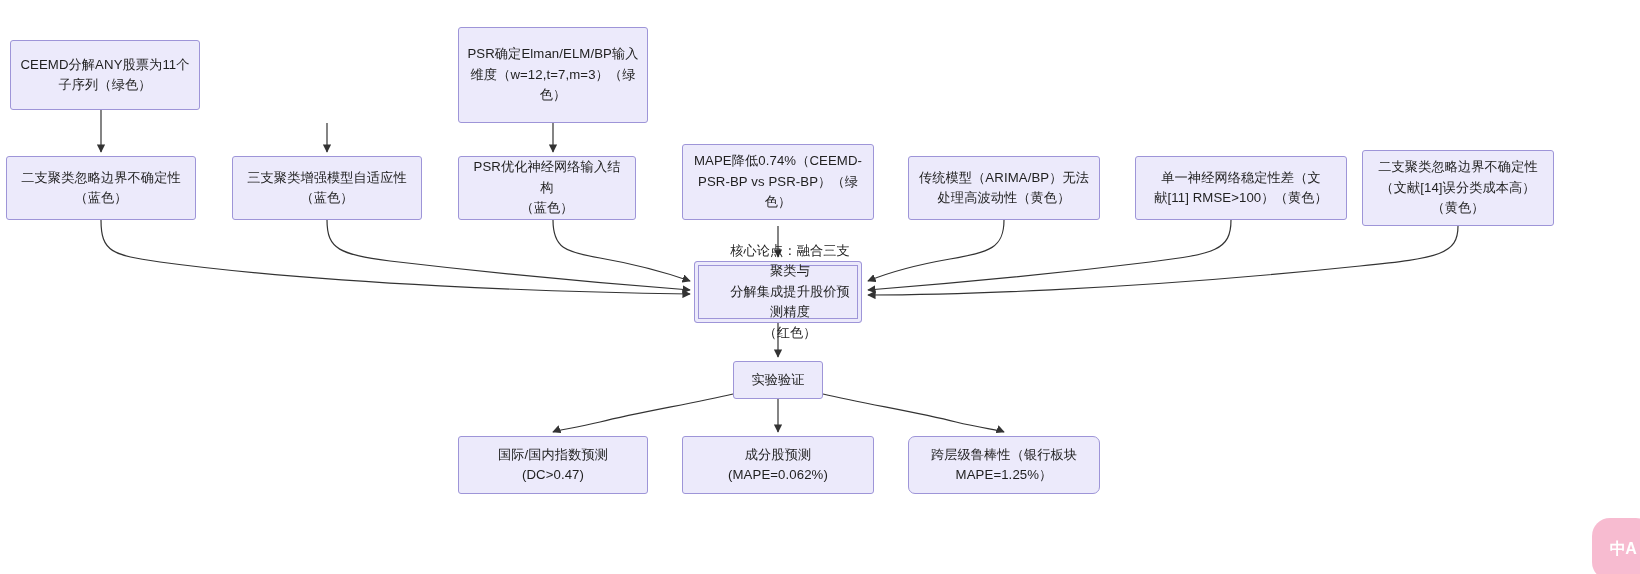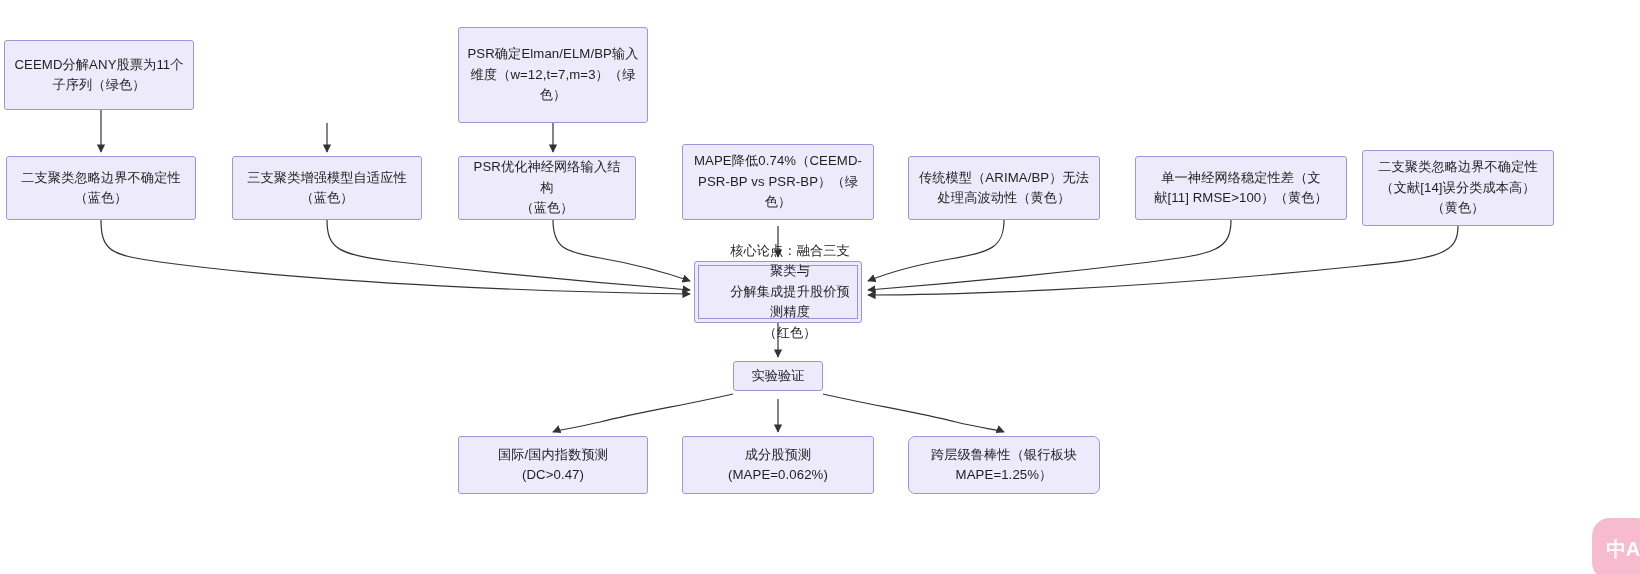--- a/index.html
+++ b/index.html
@@ -64,21 +64,21 @@
     border-radius: 18px;
     background: #F5A8C4;
     display: flex;
     align-items: center;
     justify-content: center;
     z-index: 5;
     opacity: 0.78;
   }
   .watermark .wmtext {
     color: #ffffff;
-    font-size: 20px;
+    font-size: 16px;
     font-weight: bold;
     line-height: 0.95;
     text-align: center;
     letter-spacing: -0.5px;
   }
 </style>
 </head>
 <body>
 
 <div id="canvas">
@@ -104,21 +104,21 @@
       <path d="M 1458 226 C 1458 254, 1440 258, 1360 266 C 1120 291, 940 295, 868 295"></path>
 
       <path d="M 778 323 L 778 357"></path>
 
       <path d="M 733 394 C 690 404, 640 412, 600 422 C 575 428, 558 430, 553 432"></path>
       <path d="M 778 399 L 778 432"></path>
       <path d="M 823 394 C 866 404, 916 412, 956 422 C 981 428, 999 430, 1004 432"></path>
     </g>
   </svg>
 
-  <div class="node" style="left:4px; top:40px; width:190px; height:70px;">
+  <div class="node" style="left:10px; top:40px; width:190px; height:70px;">
     <span class="txt">CEEMD分解ANY股票为11个
 子序列（绿色）</span>
   </div>
 
 
   <div class="node" style="left:458px; top:27px; width:190px; height:96px;">
     <span class="txt">PSR确定Elman/ELM/BP输入
 维度（w=12,t=7,m=3）（绿
 色）</span>
   </div>
@@ -159,21 +159,21 @@
 （文献[14]误分类成本高）
 （黄色）</span>
   </div>
 
   <div class="node core" style="left:694px; top:261px; width:168px; height:62px;">
     <span class="txt">核心论点：融合三支聚类与
 分解集成提升股价预测精度
 （红色）</span>
   </div>
 
-  <div class="node" style="left:733px; top:361px; width:90px; height:30px;">
+  <div class="node" style="left:733px; top:361px; width:90px; height:38px;">
     <span class="txt">实验验证</span>
   </div>
 
   <div class="node" style="left:458px; top:436px; width:190px; height:58px;">
     <span class="txt">国际/国内指数预测
 (DC&gt;0.47)</span>
   </div>
 
   <div class="node" style="left:682px; top:436px; width:192px; height:58px;">
     <span class="txt">成分股预测

